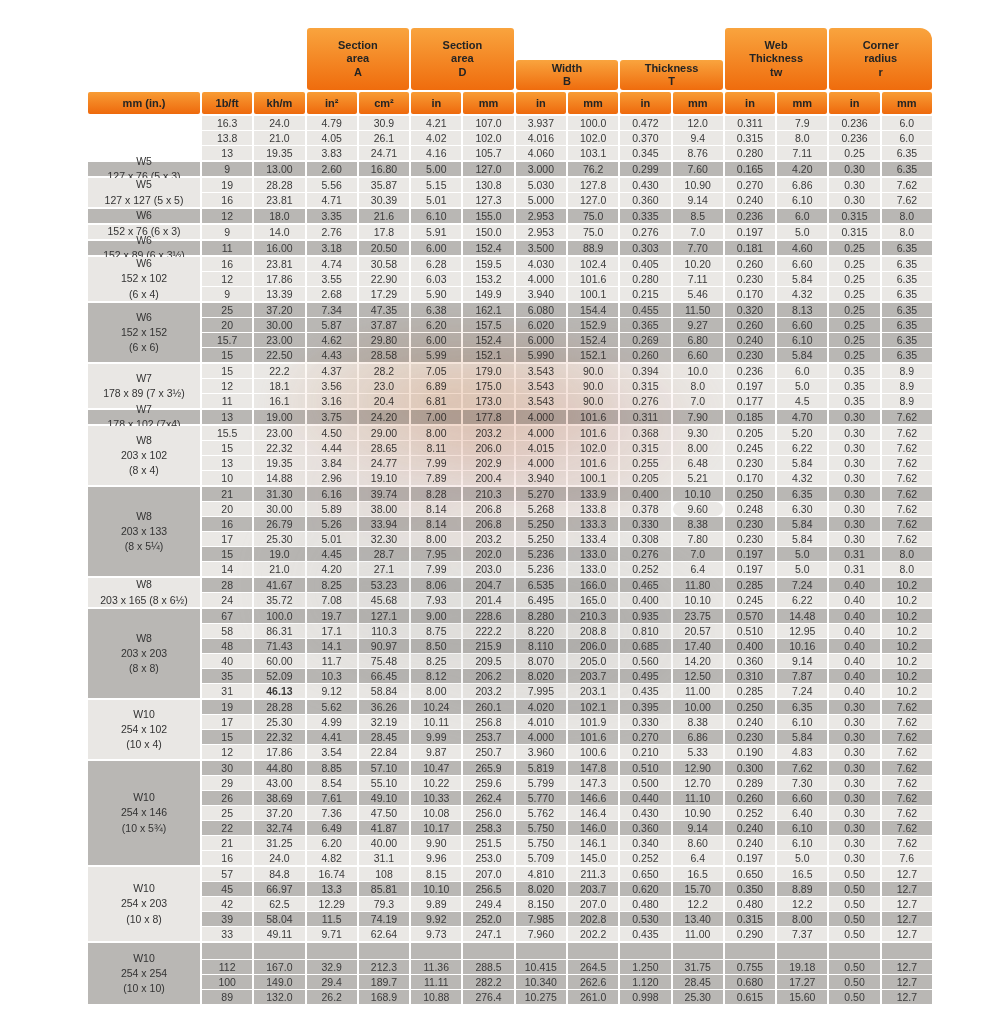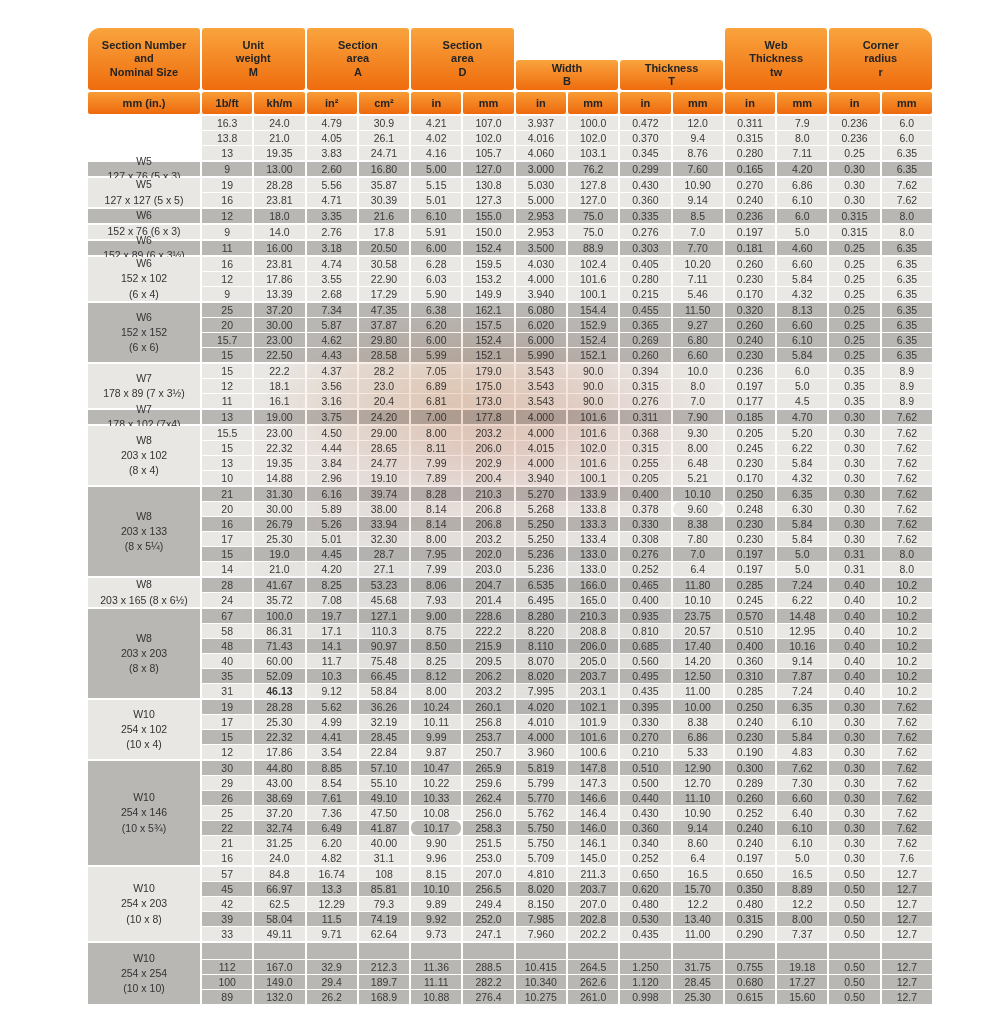--- a/index.html
+++ b/index.html
@@ -46,26 +46,20 @@
                radial-gradient(closest-side at 30% 60%, rgba(160,160,160,.10), rgba(160,160,160,0) 60%);
              filter:blur(3px);}
 </style>
 </head>
 <body>
 
 <div class="page">
   <div class="tbl">
 
     <div class="hdr-grid">
-      <div class="hdr rtl" style="grid-column:1;grid-row:1 / span 2">Section Number
-and
-Nominal Size</div>
-      <div class="hdr" style="grid-column:2 / span 2;grid-row:1 / span 2">Unit
-weight
-M</div>
       <div class="hdr" style="grid-column:4 / span 2;grid-row:1 / span 2">Section
 area
 A</div>
       <div class="hdr" style="grid-column:6 / span 2;grid-row:1 / span 2">Section
 area
 D</div>
       <div class="hdr" style="grid-column:8 / span 2;grid-row:2">Width
 B</div>
       <div class="hdr" style="grid-column:10 / span 2;grid-row:2">Thickness
 T</div>
@@ -803,21 +797,21 @@
           <div class="cell light" style="grid-area: 4 / 10;">0.430</div>
           <div class="cell light" style="grid-area: 4 / 11;">10.90</div>
           <div class="cell light" style="grid-area: 4 / 12;">0.252</div>
           <div class="cell light" style="grid-area: 4 / 13;">6.40</div>
           <div class="cell light" style="grid-area: 4 / 14;">0.30</div>
           <div class="cell light" style="grid-area: 4 / 15;">7.62</div>
           <div class="cell dark" style="grid-area: 5 / 2;">22</div>
           <div class="cell dark" style="grid-area: 5 / 3;">32.74</div>
           <div class="cell dark" style="grid-area: 5 / 4;">6.49</div>
           <div class="cell dark" style="grid-area: 5 / 5;">41.87</div>
-          <div class="cell dark" style="grid-area: 5 / 6; border-radius: 6px;">10.17</div>
+          <div class="cell dark" style="grid-area: 5 / 6;">10.17</div>
           <div class="cell dark" style="grid-area: 5 / 7;">258.3</div>
           <div class="cell dark" style="grid-area: 5 / 8;">5.750</div>
           <div class="cell dark" style="grid-area: 5 / 9;">146.0</div>
           <div class="cell dark" style="grid-area: 5 / 10;">0.360</div>
           <div class="cell dark" style="grid-area: 5 / 11;">9.14</div>
           <div class="cell dark" style="grid-area: 5 / 12;">0.240</div>
           <div class="cell dark" style="grid-area: 5 / 13;">6.10</div>
           <div class="cell dark" style="grid-area: 5 / 14;">0.30</div>
           <div class="cell dark" style="grid-area: 5 / 15;">7.62</div>
           <div class="cell light" style="grid-area: 6 / 2;">21</div>

